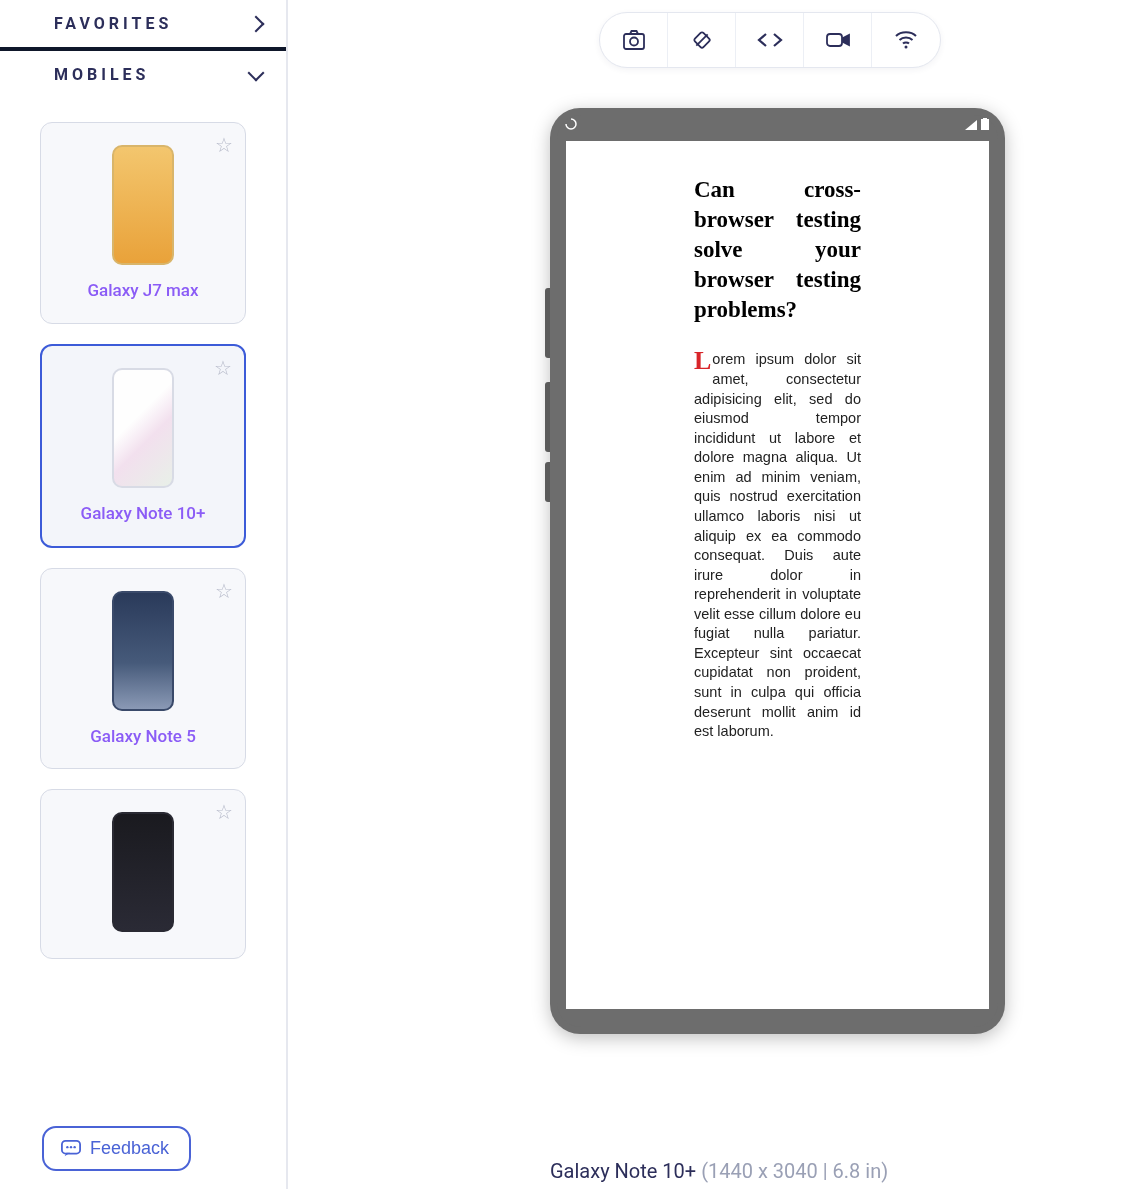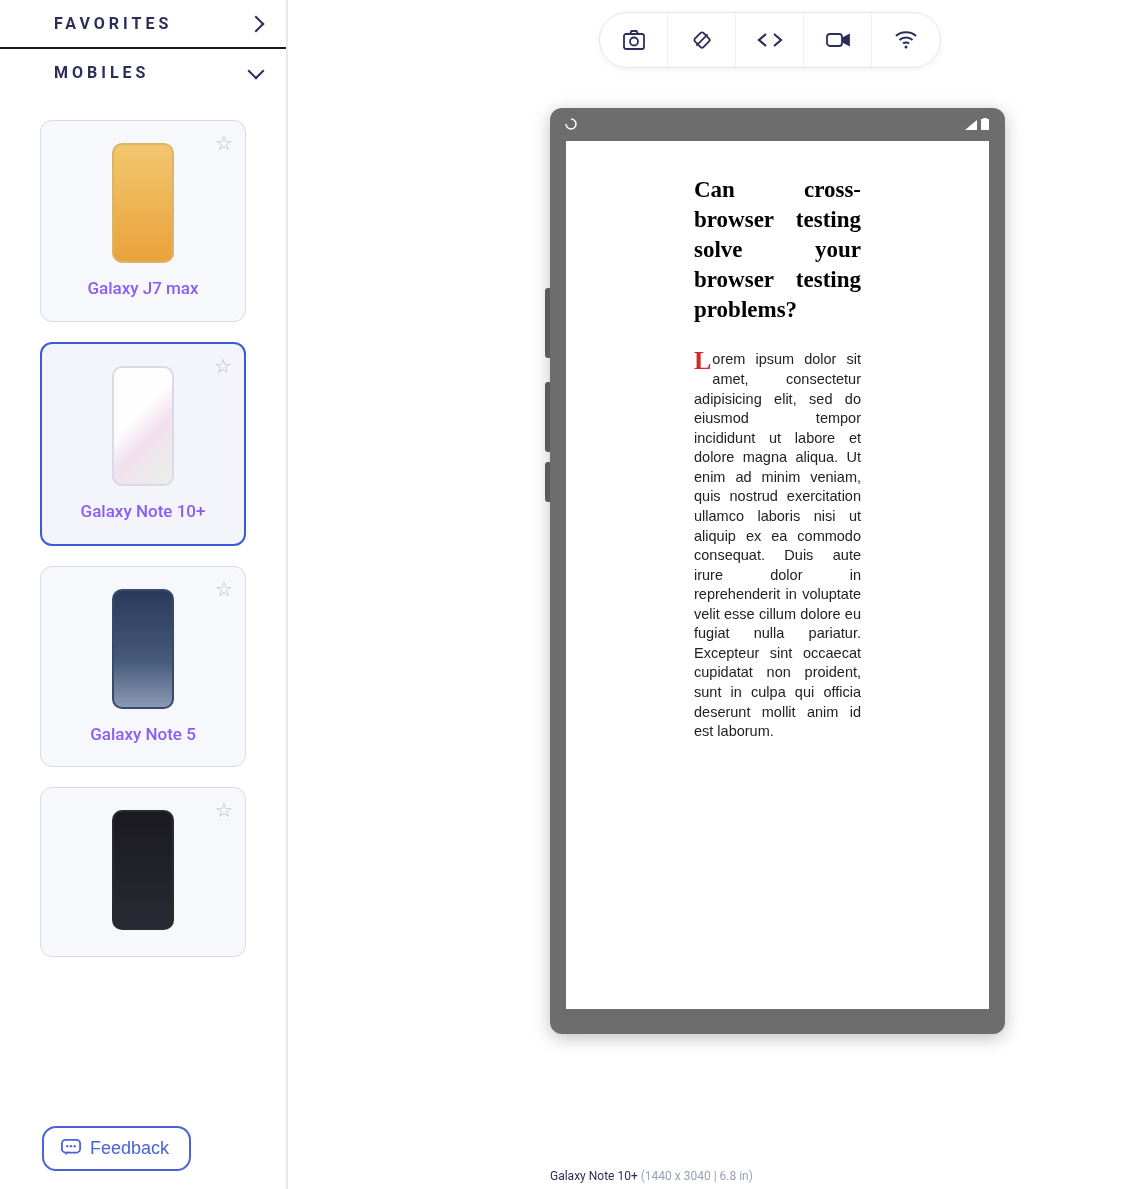--- a/index.html
+++ b/index.html
@@ -20,21 +20,21 @@
     border-right: 2px solid #e6e8ef;
     background: #fff;
     overflow-y: auto;
     padding: 0;
   }
   .section-header {
     display: flex;
     justify-content: space-between;
     align-items: center;
     padding: 14px 24px 14px 54px;
-    border-bottom: 2px solid #0f172a;
+    border-bottom: 4px solid #0f172a;
     cursor: pointer;
   }
   .section-header .title {
     font-size: 16px;
     font-weight: 700;
     color: #2c2e5a;
     letter-spacing: 4px;
   }
   .section-header.no-border { border-bottom: none; gap: 36px; }
   .chevron {
@@ -99,21 +99,21 @@
     position: absolute;
     left: 42px;
     bottom: 18px;
     border: 2px solid #4a63d6;
     border-radius: 14px;
     background: #fff;
     padding: 10px 20px 10px 16px;
     color: #4a63d6;
     font-size: 18px;
     display: flex;
-    align-items: flex-start;
+    align-items: flex-end;
     gap: 8px;
     cursor: pointer;
   }
   .feedback-icon {
     display: inline-flex;
   }
 
   
   .main {
     position: absolute;
@@ -145,21 +145,21 @@
     cursor: pointer;
   }
   .toolbar .tool:last-child { border-right: none; }
   .device-frame {
     position: absolute;
     left: 262px;
     top: 108px;
     width: 455px;
     height: 926px;
     background: #6d6d6d;
-    border-radius: 12px;
+    border-radius: 30px;
     box-shadow: 0 4px 18px rgba(0,0,0,0.25);
   }
   .device-body {
     position: absolute;
     left: 7px; right: 7px; top: 7px; bottom: 7px;
     background: #6d6d6d;
     border-radius: 24px;
   }
   .status-bar {
     height: 18px;
@@ -224,21 +224,21 @@
     bottom: 6px;
     width: 730px;
     display: flex;
     justify-content: space-between;
     align-items: flex-end;
     color: #2c2e5a;
     font-size: 16px;
   }
   .device-info {
     color: #2c2e5a;
-    font-size: 12px;
+    font-size: 20px;
     white-space: nowrap;
     overflow: hidden;
   }
   .device-info .dims { color: #9aa0b5; }
 </style>
 </head>
 <body>
 
 <div class="sidebar">
 

